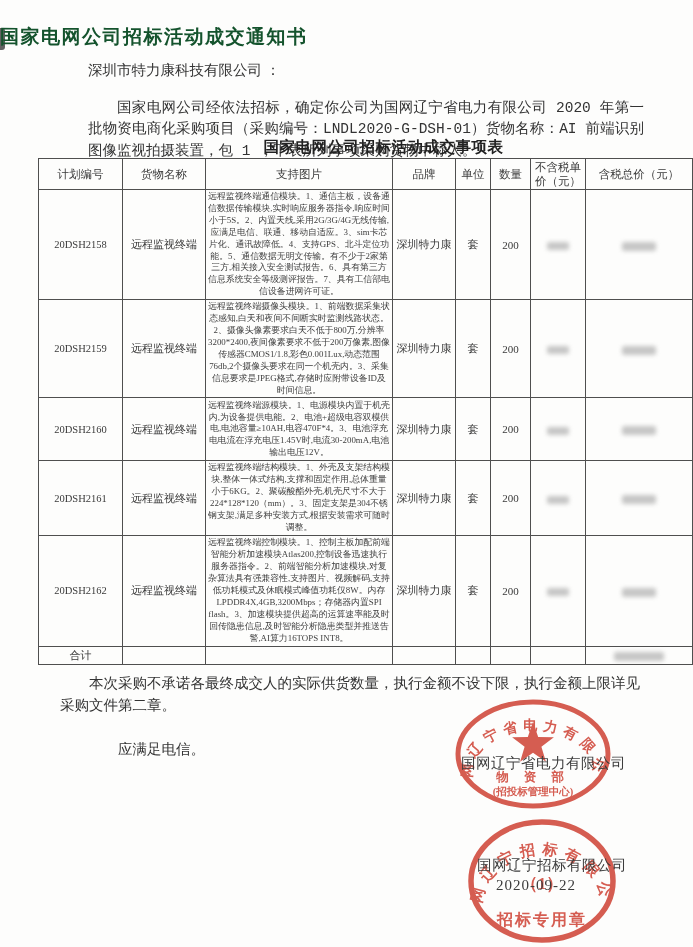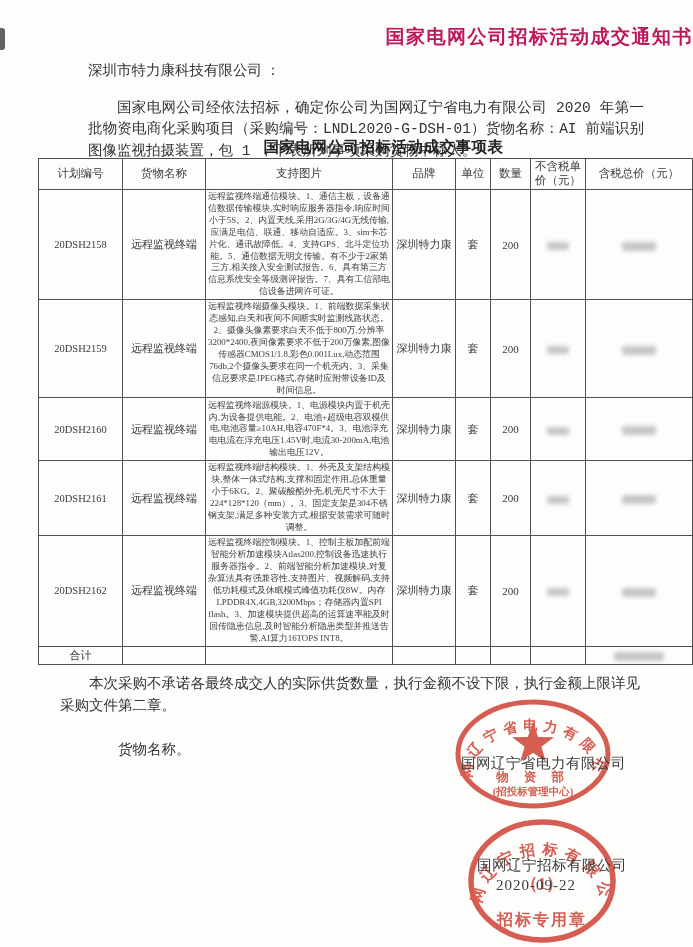--- a/index.html
+++ b/index.html
@@ -9,21 +9,21 @@
     font-family:"Liberation Serif","DejaVu Serif",serif;
     color:#2f2f2f;
     position:relative;
     -webkit-font-smoothing:antialiased;
   }
   .page{position:absolute;inset:0;width:693px;height:947px;background:#fdfdfc;overflow:hidden;}
   .corner-mark{position:absolute;left:0;top:28px;width:5px;height:22px;background:#3a3a3a;border-radius:0 3px 3px 0;opacity:.8;}
 
   .doc-title{
     position:absolute;top:24px;left:0;width:100%;
-    text-align:right;font-size:19px;font-weight:bold;letter-spacing:1.5px;color:#be185d;
+    text-align:left;font-size:19px;font-weight:bold;letter-spacing:1.5px;color:#14532d;
   }
   .recipient{position:absolute;left:88px;top:61px;font-size:14.5px;color:#333;}
   .intro{
     position:absolute;left:88px;top:83px;width:556px;
     font-size:14.5px;line-height:21.5px;text-indent:2em;color:#333;text-align:justify;font-family:Liberation Mono, monospace;
   }
   .table-title{
     position:absolute;top:137px;left:0;width:100%;
     text-align:center;font-size:15.5px;font-weight:bold;letter-spacing:.5px;color:#222;padding-left:37px;
   }
@@ -33,21 +33,21 @@
     border-collapse:collapse;table-layout:fixed;
     font-size:11px;color:#3a3a3a;
   }
   table.deal th,table.deal td{
     border:1px solid #4f4f4f;
     padding:1px 2px;
     text-align:center;vertical-align:middle;
     overflow:hidden;
   }
   table.deal th{font-weight:normal;font-size:11.5px;line-height:14px;}
-  tr.hdr{height:30px;font-family:Liberation Mono, monospace;}
+  tr.hdr{height:30px;}
   tr.r1{height:106px;} tr.r2{height:98px;} tr.r3{height:63px;}
   tr.r4{height:69px;} tr.r5{height:111px;} tr.rt{height:17px;}
   td.desc{font-size:8.9px;line-height:11.9px;text-align:center;padding:1px 4px;color:#404040;}
   td.plan{font-size:10.5px;letter-spacing:0;}
   td.total-label{font-size:11px;}
   .redact{
     display:inline-block;background:#9a9a9a;border-radius:2px;
     filter:blur(2px);opacity:.55;vertical-align:middle;
   }
   .redact.sm{width:22px;height:8px;}
@@ -167,21 +167,21 @@
         <td></td>
         <td></td>
         <td></td>
         <td></td>
         <td><span class="redact lg"></span></td>
       </tr>
     </tbody>
   </table>
 
   <p class="note note1">本次采购不承诺各最终成交人的实际供货数量，执行金额不设下限，执行金额上限详见采购文件第二章。</p>
-  <div class="closing">货物名称。</div>
+  <div class="closing">应满足电信。</div>
 
   <div class="overlay-text overlay1">国网辽宁省电力有限公司</div>
   <div class="overlay-text overlay2">国网辽宁招标有限公司</div>
   <div class="overlay-text overlay-date">2020-09-22</div>
 
   <svg class="stamp stamp1" viewBox="0 0 162 114" xmlns="http://www.w3.org/2000/svg">
     <ellipse cx="81" cy="57" rx="75" ry="52" fill="none" stroke="#d0473a" stroke-width="5"></ellipse>
     <path id="s1arc" d="M 20 74 A 61 41 0 1 1 142 74" fill="none"></path>
     <text class="ring-font" fill="#d0473a" font-size="14" letter-spacing="5.5">
       <textPath href="#s1arc" startOffset="50%" text-anchor="middle">国网辽宁省电力有限公司</textPath>

